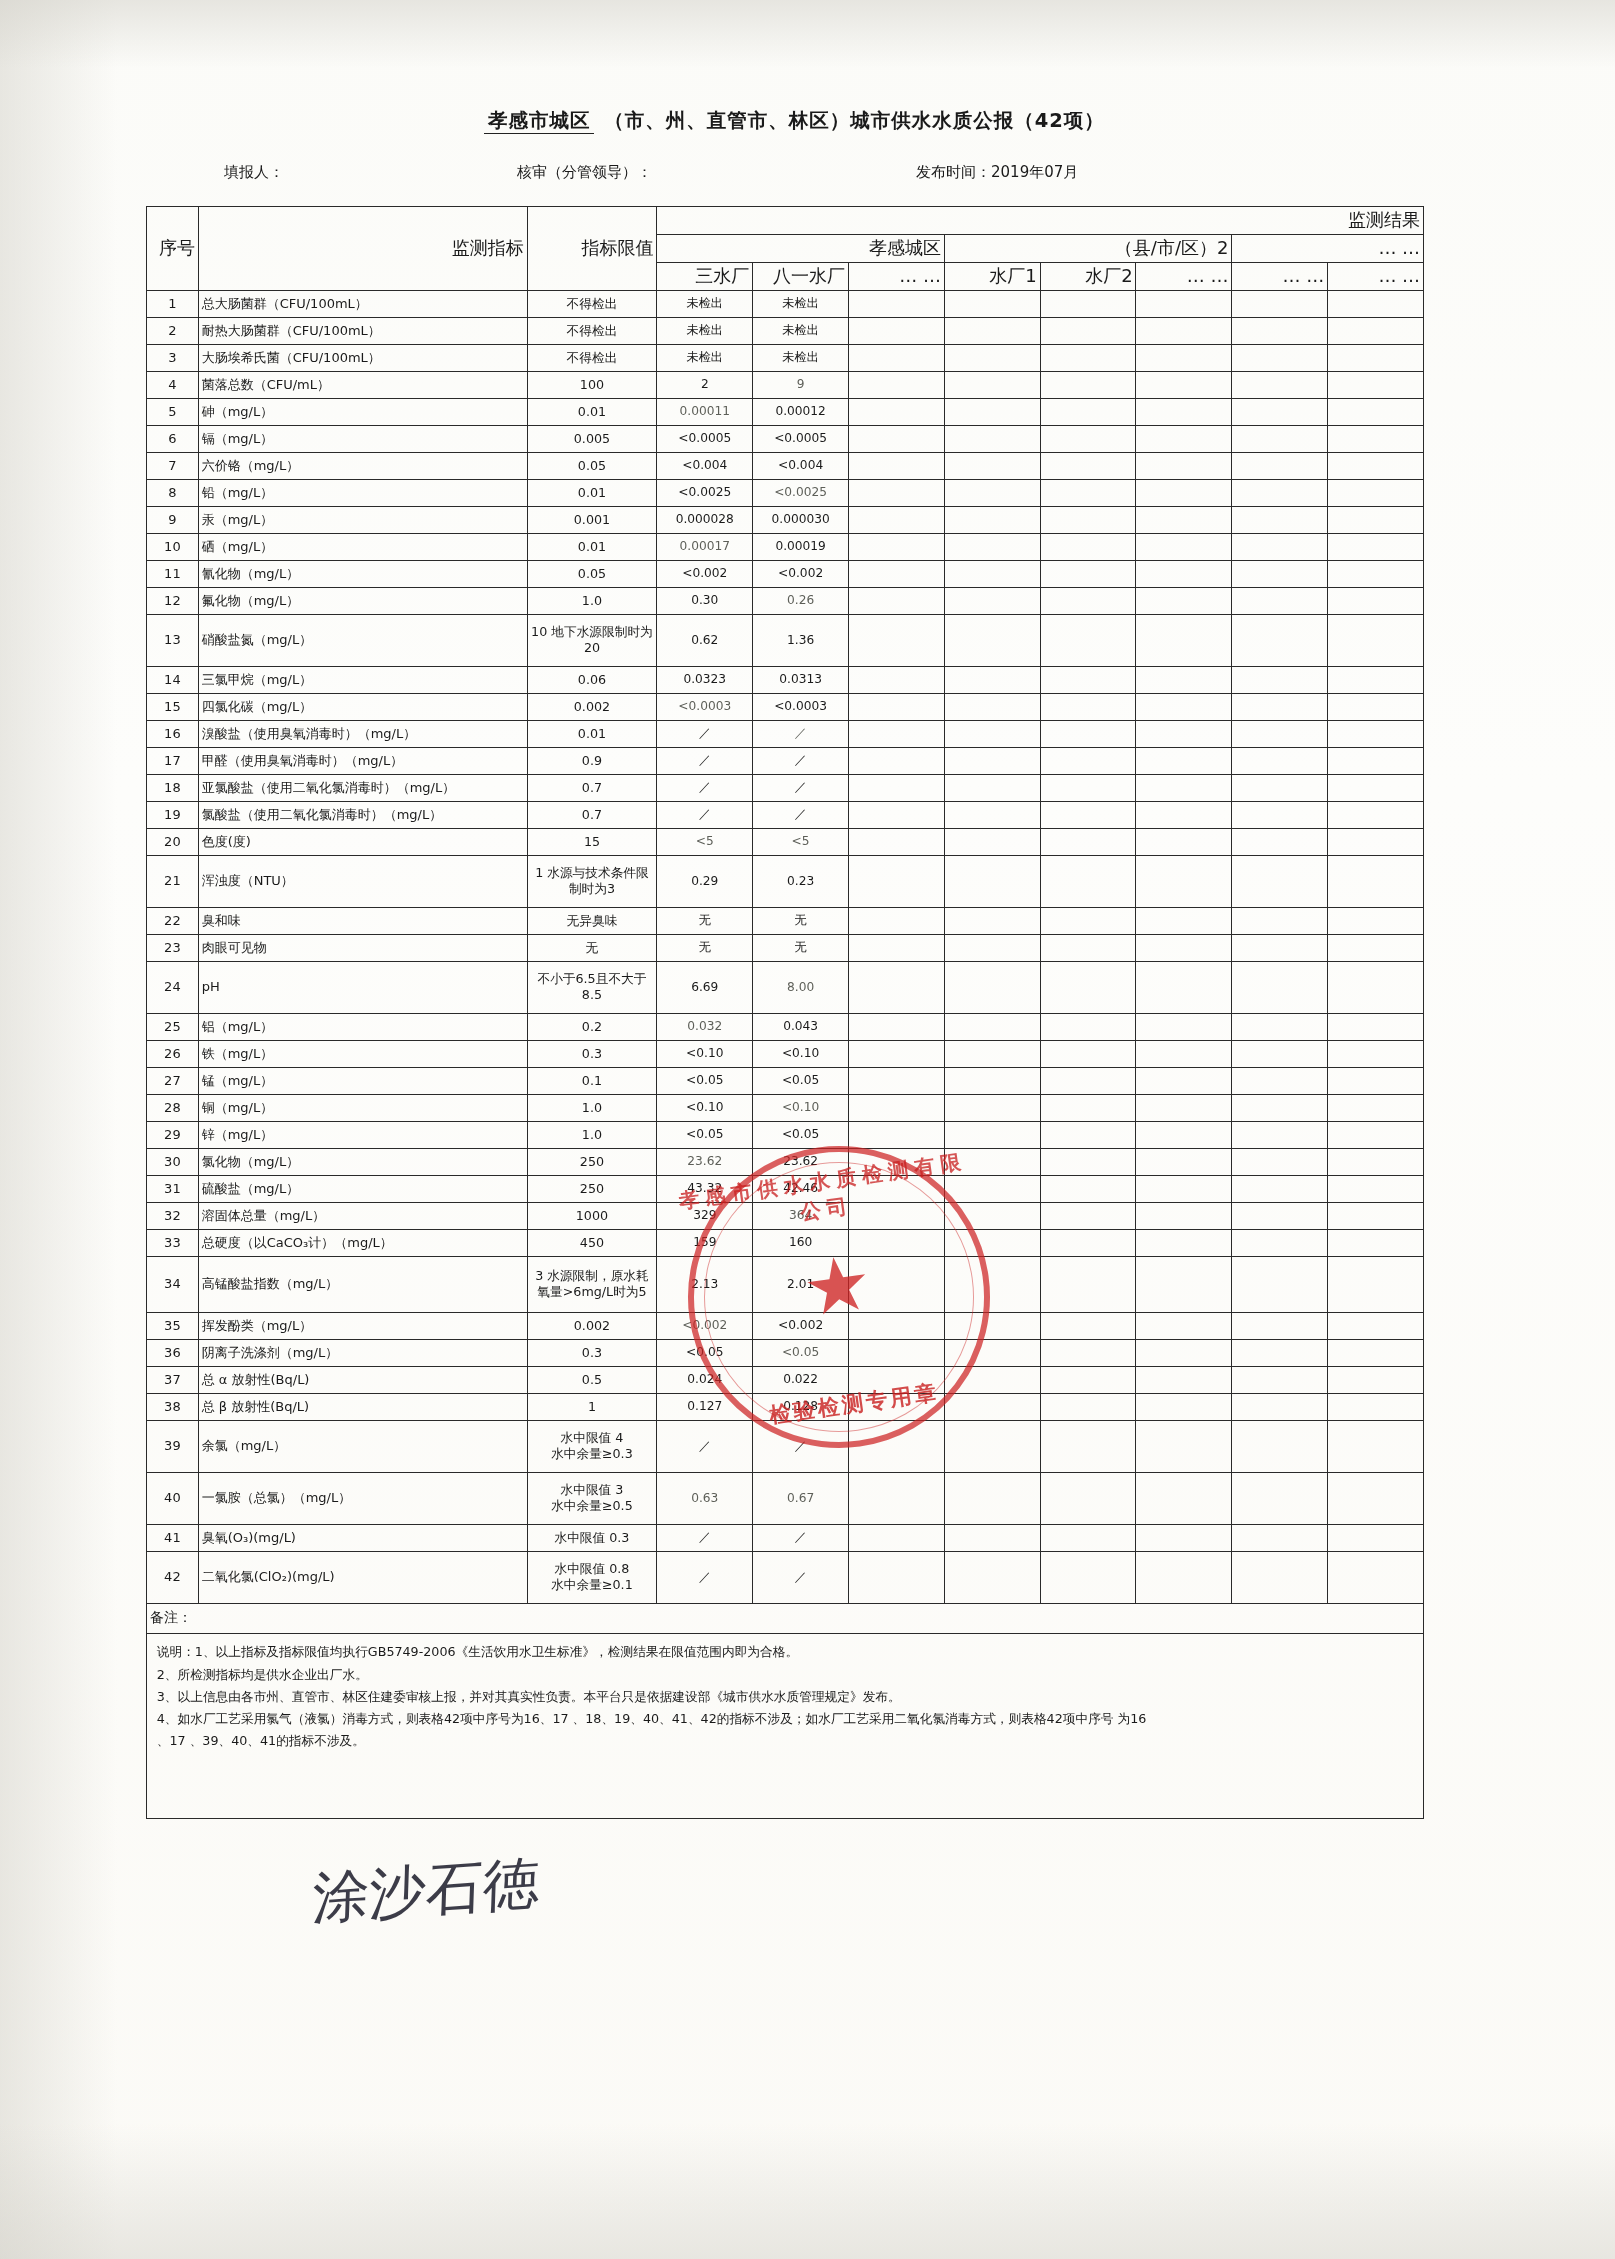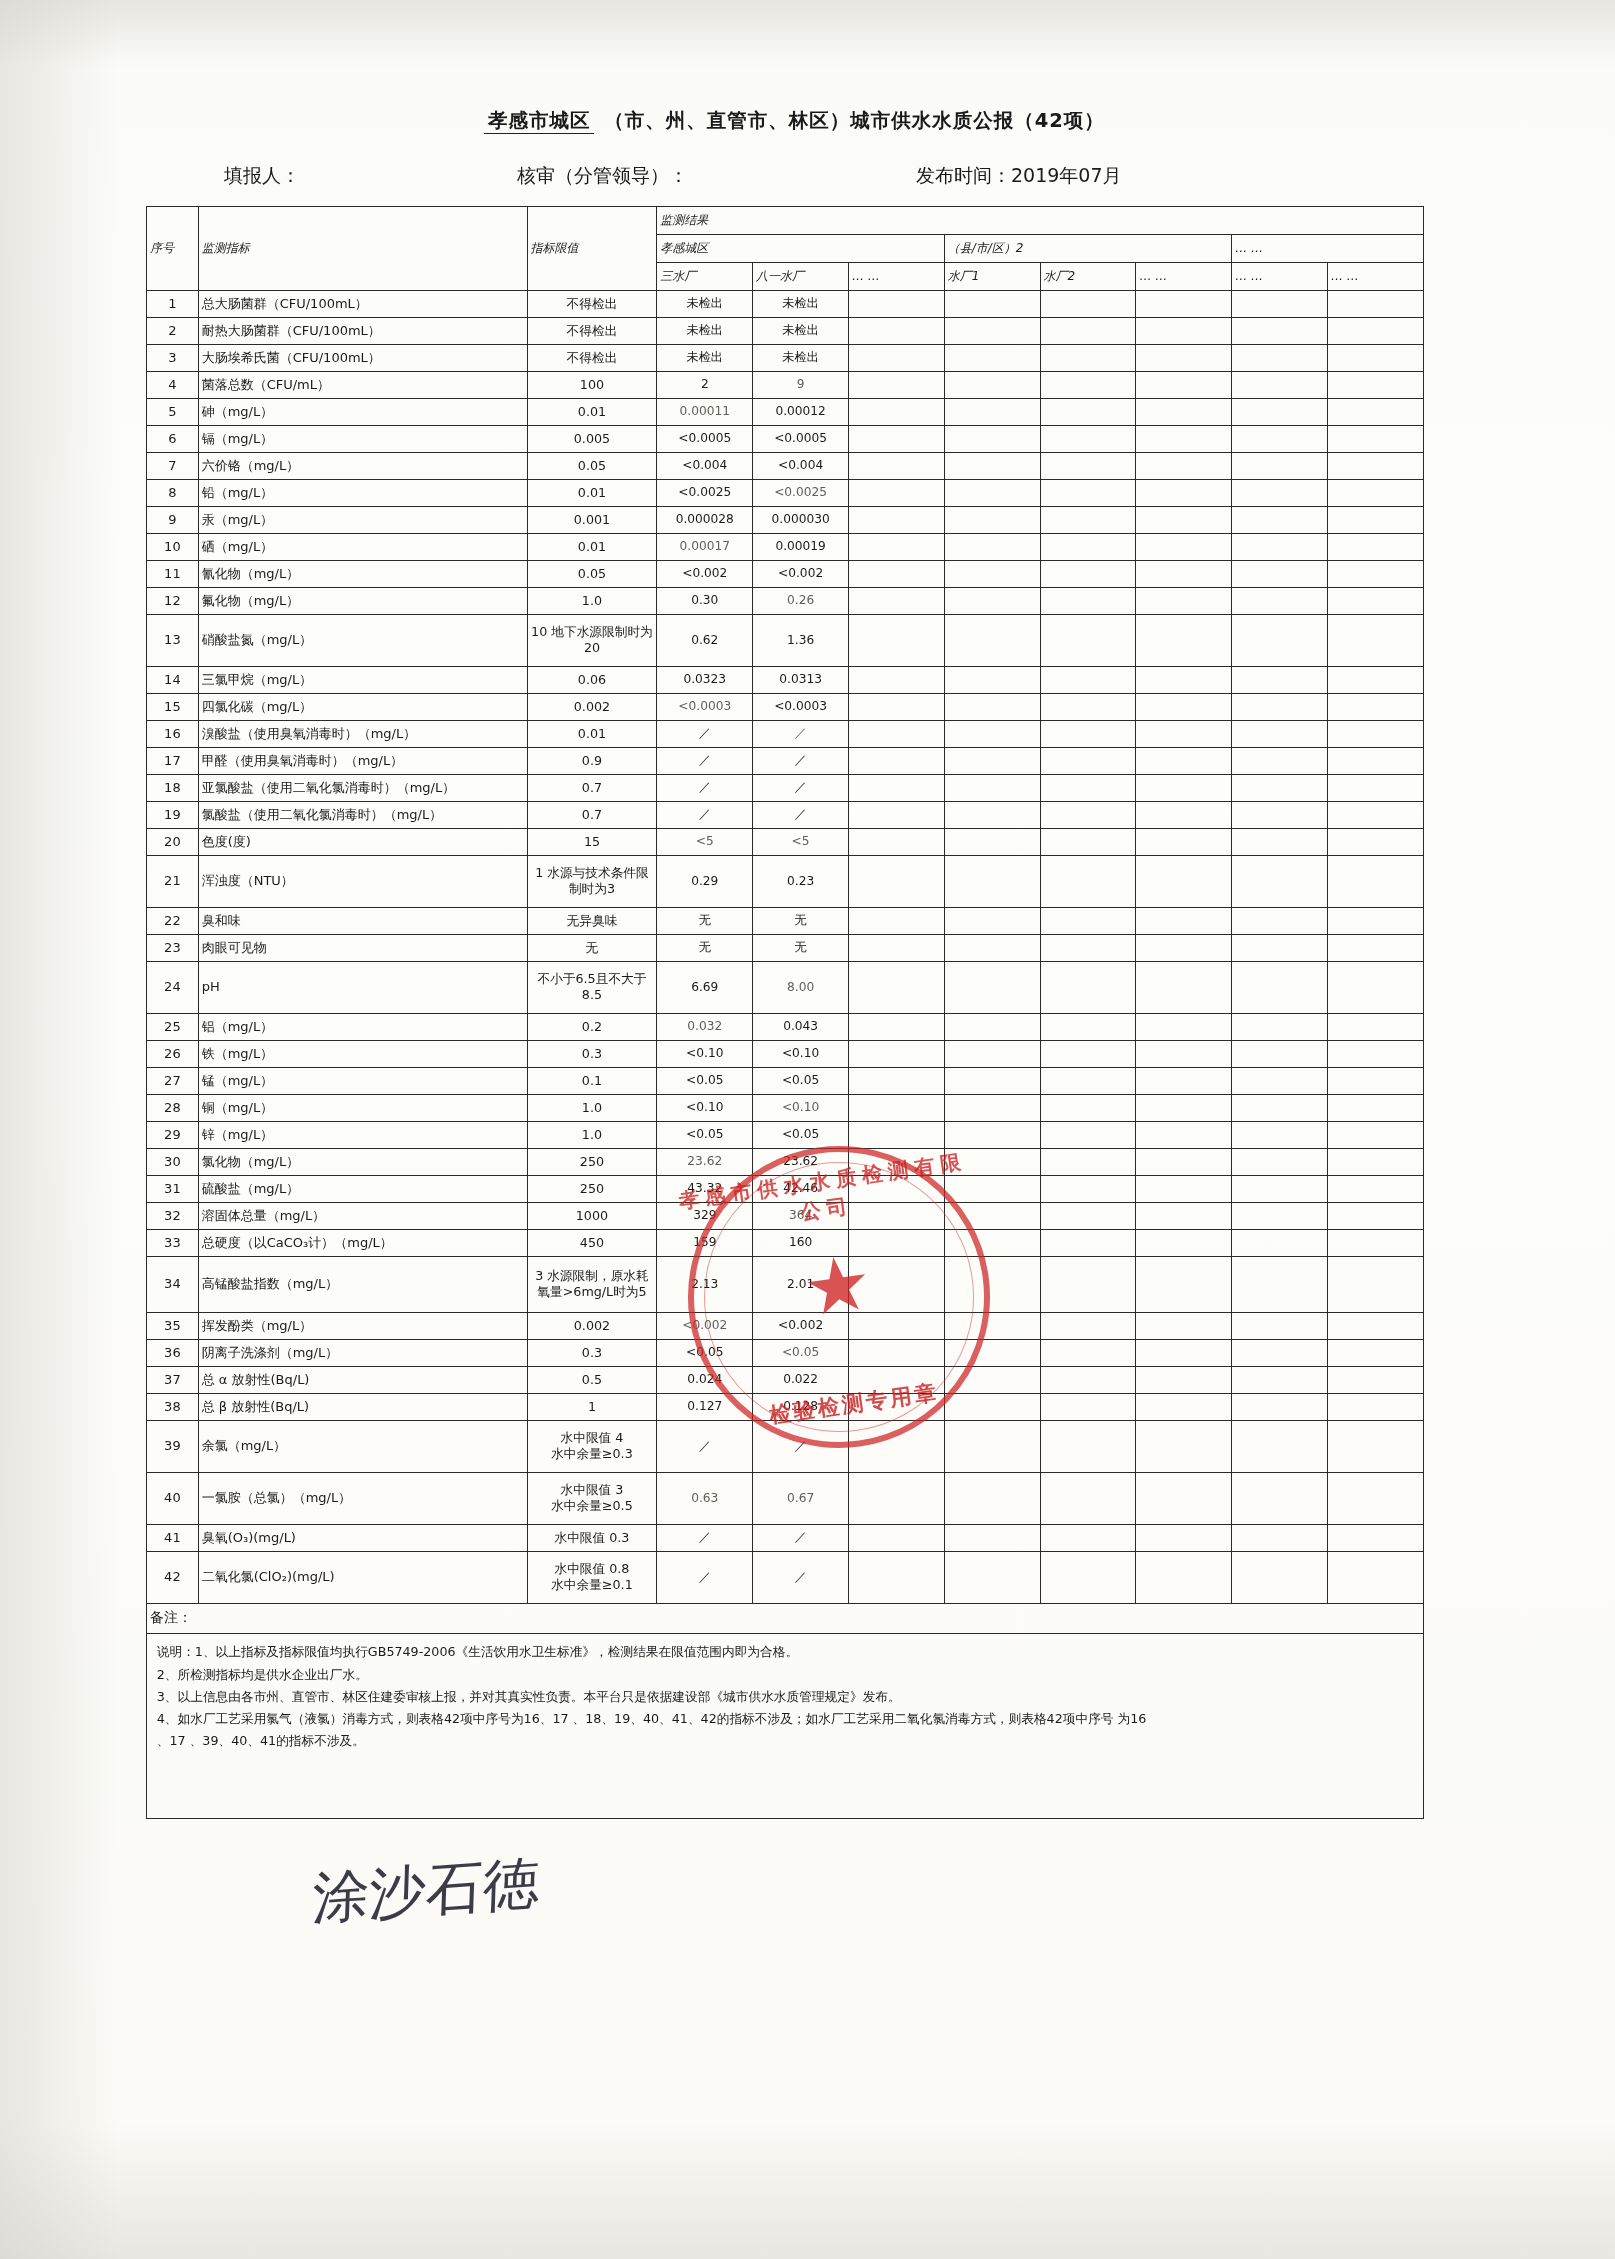--- a/index.html
+++ b/index.html
@@ -57,21 +57,21 @@
   }
   .title-city {
     border-bottom: 1.5px solid #222;
     padding: 0 3.9px 1px 3.9px;
     margin-right: 9.8px;
   }
 
   .meta-row {
     position: relative;
     height: 29px;
-    font-size: 19px;
+    font-size: 15px;
     margin-bottom: 13.7px;
     text-align: center;
   }
   .meta-filler { position: absolute; left: 78px; top: 0; }
   .meta-review { position: absolute; left: 371px; top: 0; }
   .meta-date  { position: absolute; left: 770px; top: 0; }
 
   table.main {
     border-collapse: collapse;
     width: 1278px;
@@ -89,21 +89,21 @@
   .c-item    { width: 322px; text-align: left; padding-left: 9.8px; }
   .c-limit   { width: 123px; text-align: center; font-size: 12.7px; }
   .c-res     { width: 99px; text-align: center; font-size: 12.2px; }
   .c-res2    { width: 98px; text-align: center; font-size: 12.2px; }
   .c-dots    { width: 75px;  text-align: center; font-size: 12.2px; }
   .c-plant   { width: 74px;  text-align: center; font-size: 12.2px; }
   .c-dots2   { width: 75px;  text-align: center; font-size: 12.2px; }
   .c-last1   { width: 76px;  text-align: center; font-size: 12.2px; }
   .c-last2   { width: 76px;  text-align: center; font-size: 12.2px; }
 
-  .hdr-cell { text-align: left; font-size: 12px; height: 27px; font-style: italic; }
+  .hdr-cell { text-align: right; font-size: 18px; height: 27px; }
   .row-std td { height: 26px; }
   .row-tall td { height: 51px; }
   .row-tall2 td { height: 55px; }
 
   .faded { color: #5d5f58; }
 
   .notes-head td {
     height: 29px;
     text-align: left;
     padding-left: 7.8px;

